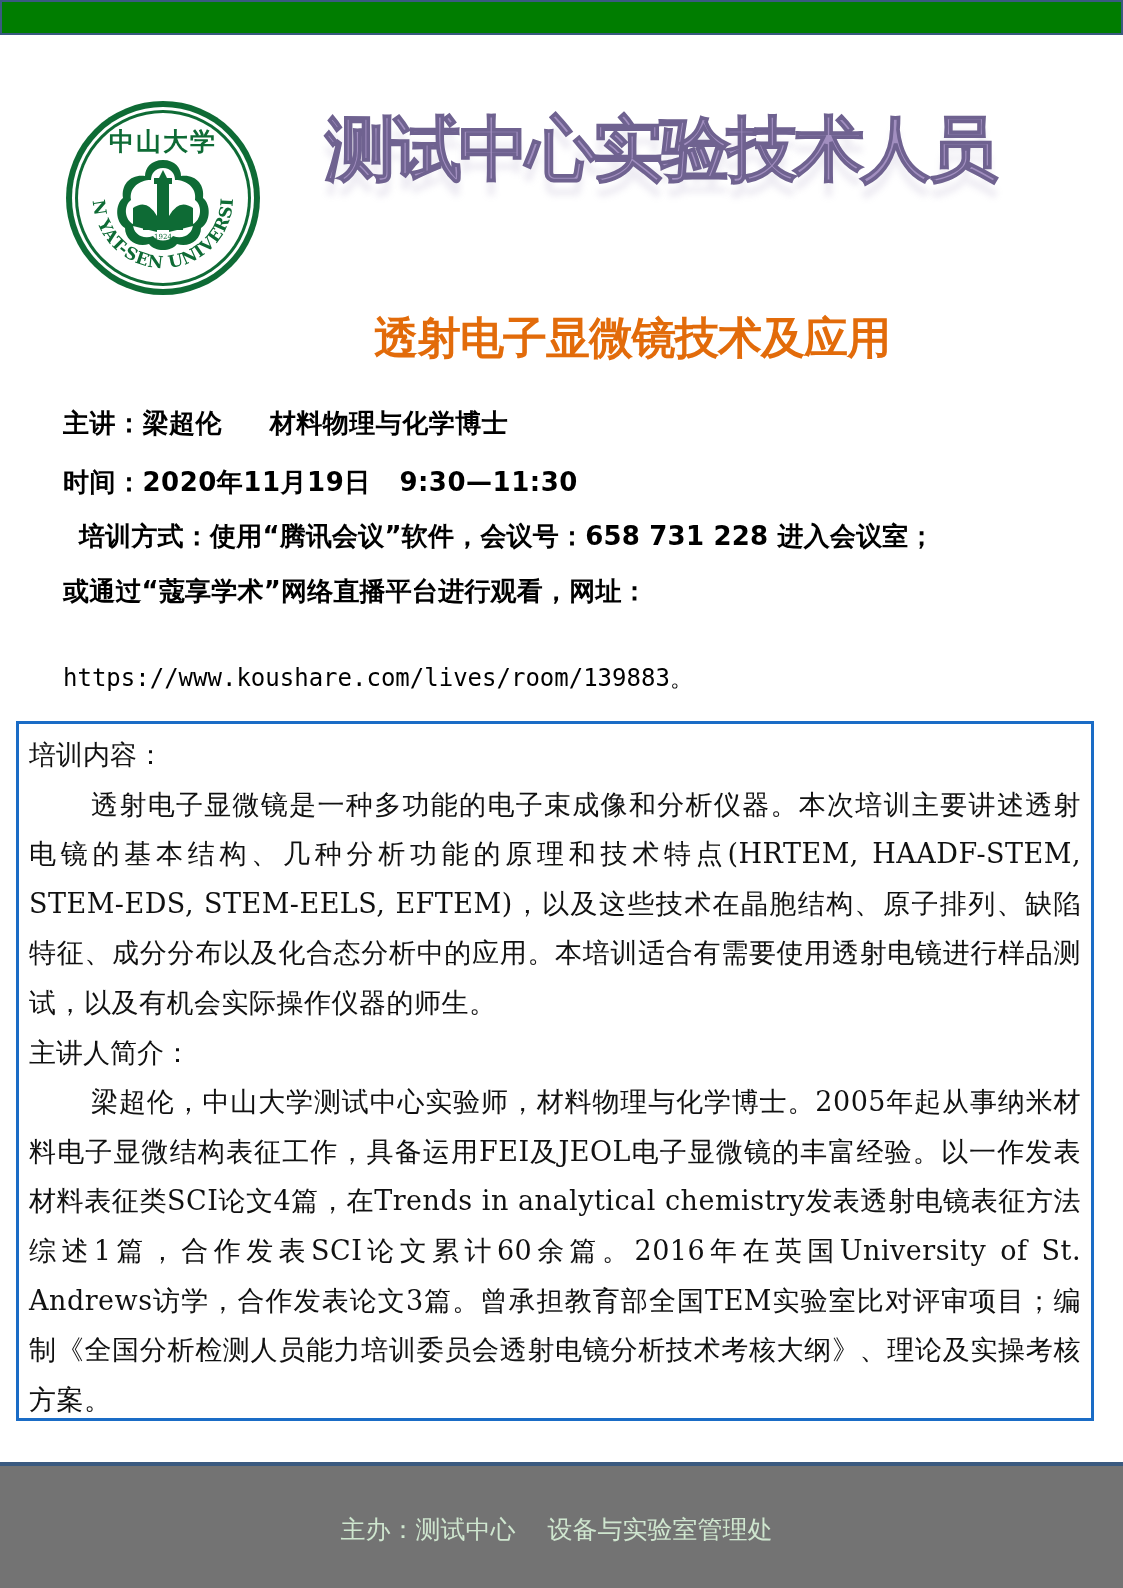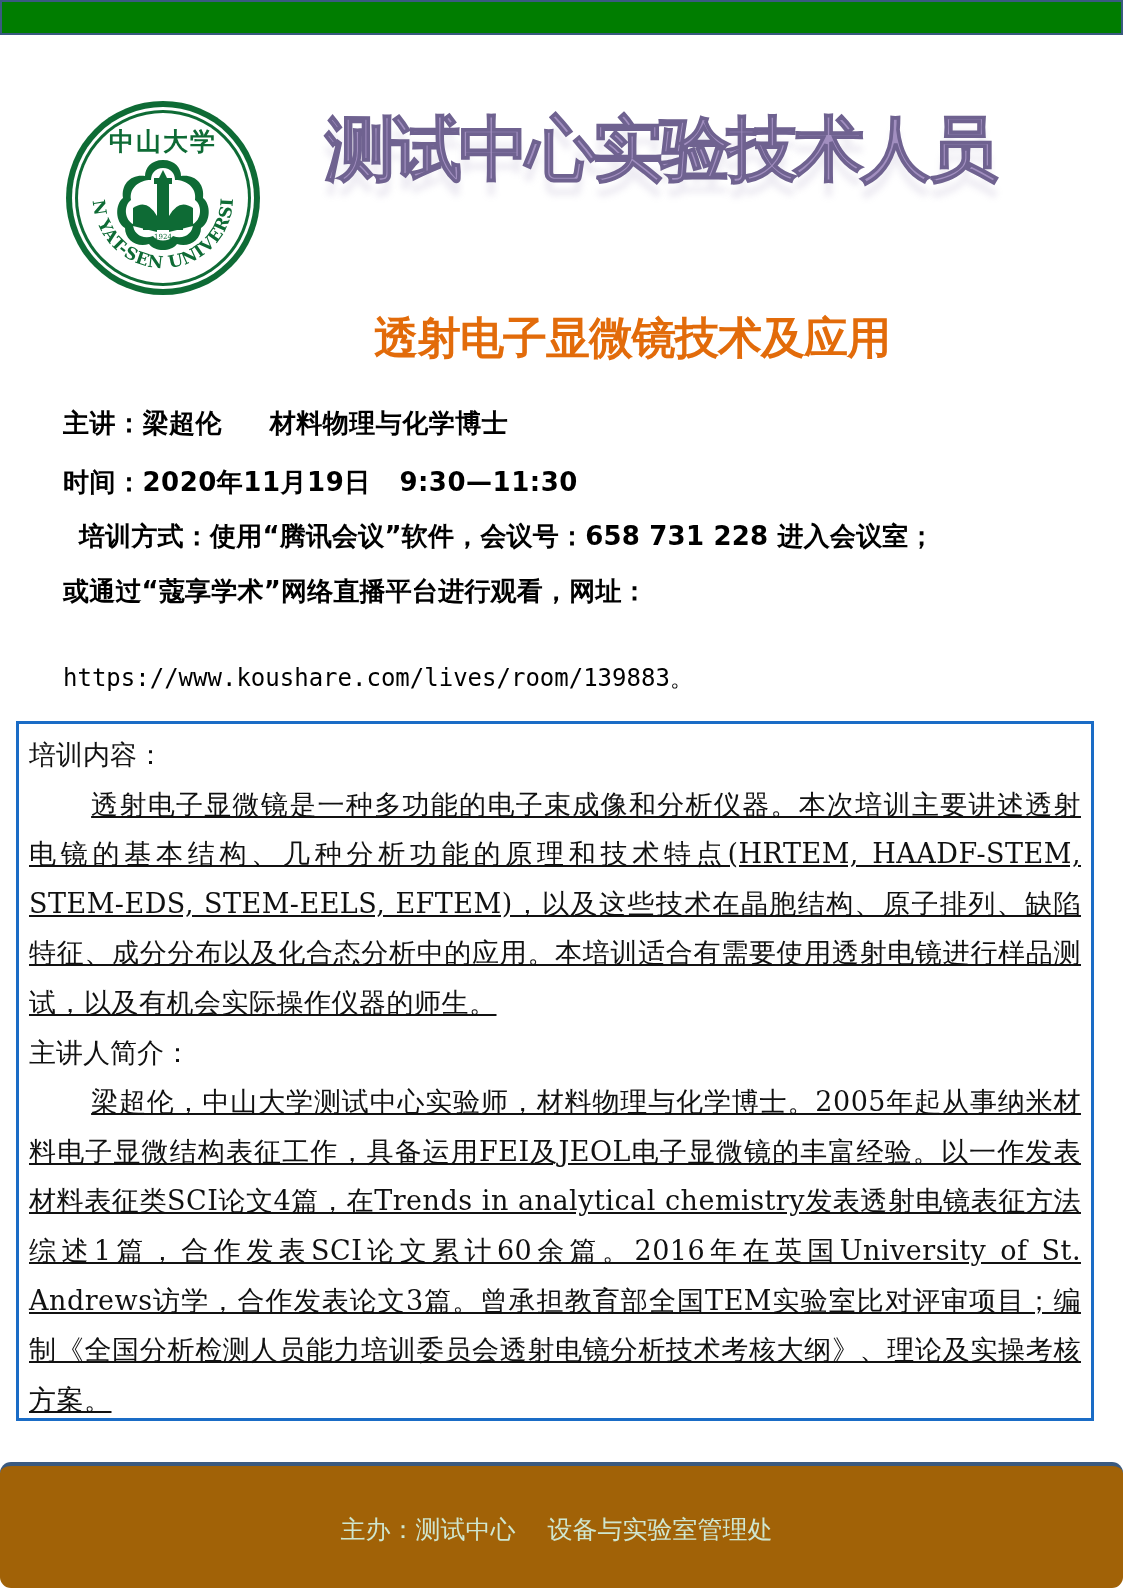--- a/index.html
+++ b/index.html
@@ -41,26 +41,26 @@
     .info.l4 { top: 574px; letter-spacing: 0.2px; }
     .info.url { top: 624px; font-family: "DejaVu Sans Mono", monospace; font-weight: normal; font-size: 24px; letter-spacing: 0; margin-top: 38px; }
 
     .content-box {
       position: absolute; left: 16px; top: 707px; width: 1078px; height: 700px;
       border: 3px solid #1a6cc6; background: #fff;
       padding: 6px 10px 0 10px;
       font-family: "DejaVu Serif", serif; font-size: 27px; line-height: 49.6px; color: #111; margin-top: 14px;
     }
     .content-box .heading { display: block; font-family: "DejaVu Sans", sans-serif; font-size: 27px; }
-    .content-box .para { display: block; text-align: justify; text-indent: 2.3em; letter-spacing: 0.5px; text-decoration: underline; }
+    .content-box .para { display: block; text-align: justify; text-indent: 2.3em; letter-spacing: 0.5px; }
 
     .bottom-bar {
       position: absolute; left: 0; top: 1462px; width: 1123px; height: 126px;
-      background: #a16207; border-top: 4px solid #3a5a80;
-      display: flex; align-items: center; justify-content: center; border-radius: 11px;
+      background: #737373; border-top: 4px solid #3a5a80;
+      display: flex; align-items: center; justify-content: center;
     }
     .footer-text {
       font-family: "DejaVu Sans", sans-serif; font-size: 25px; color: #cfe6cf; white-space: pre;
       margin-top: 4px; margin-left: -10px;
     }
   </style>
 </head>
 <body>
 
 <div class="top-bar"></div>

